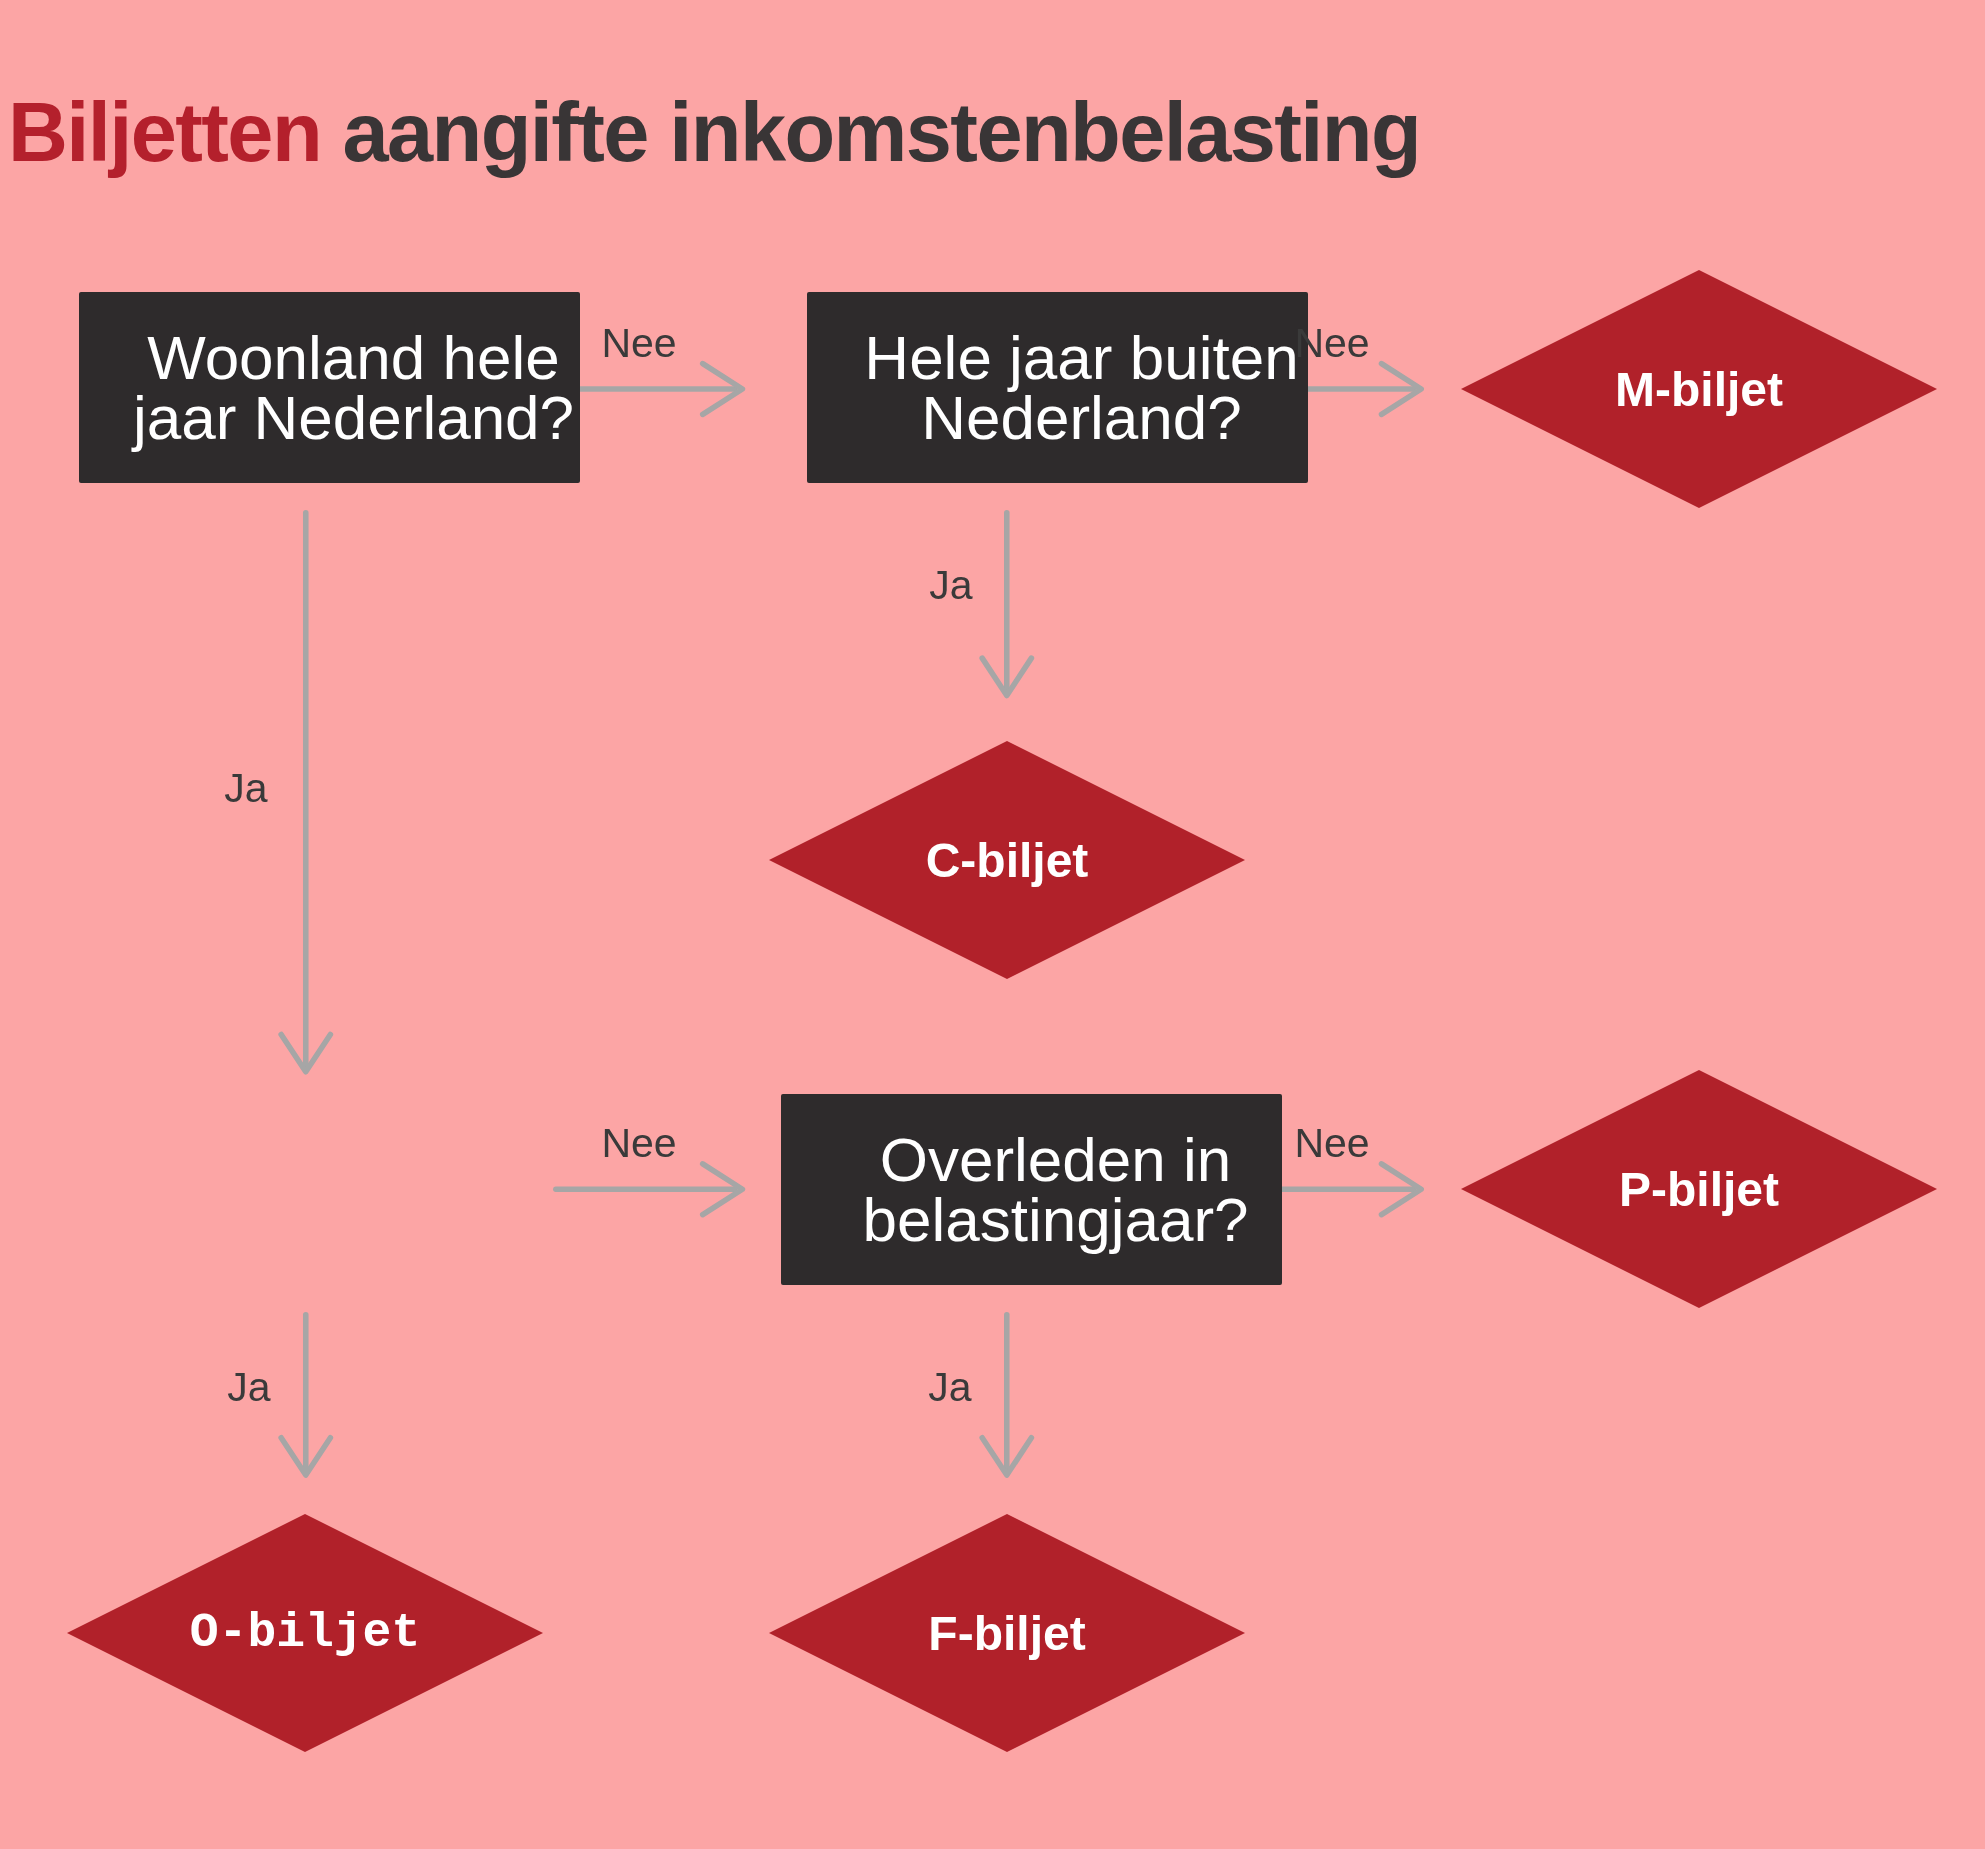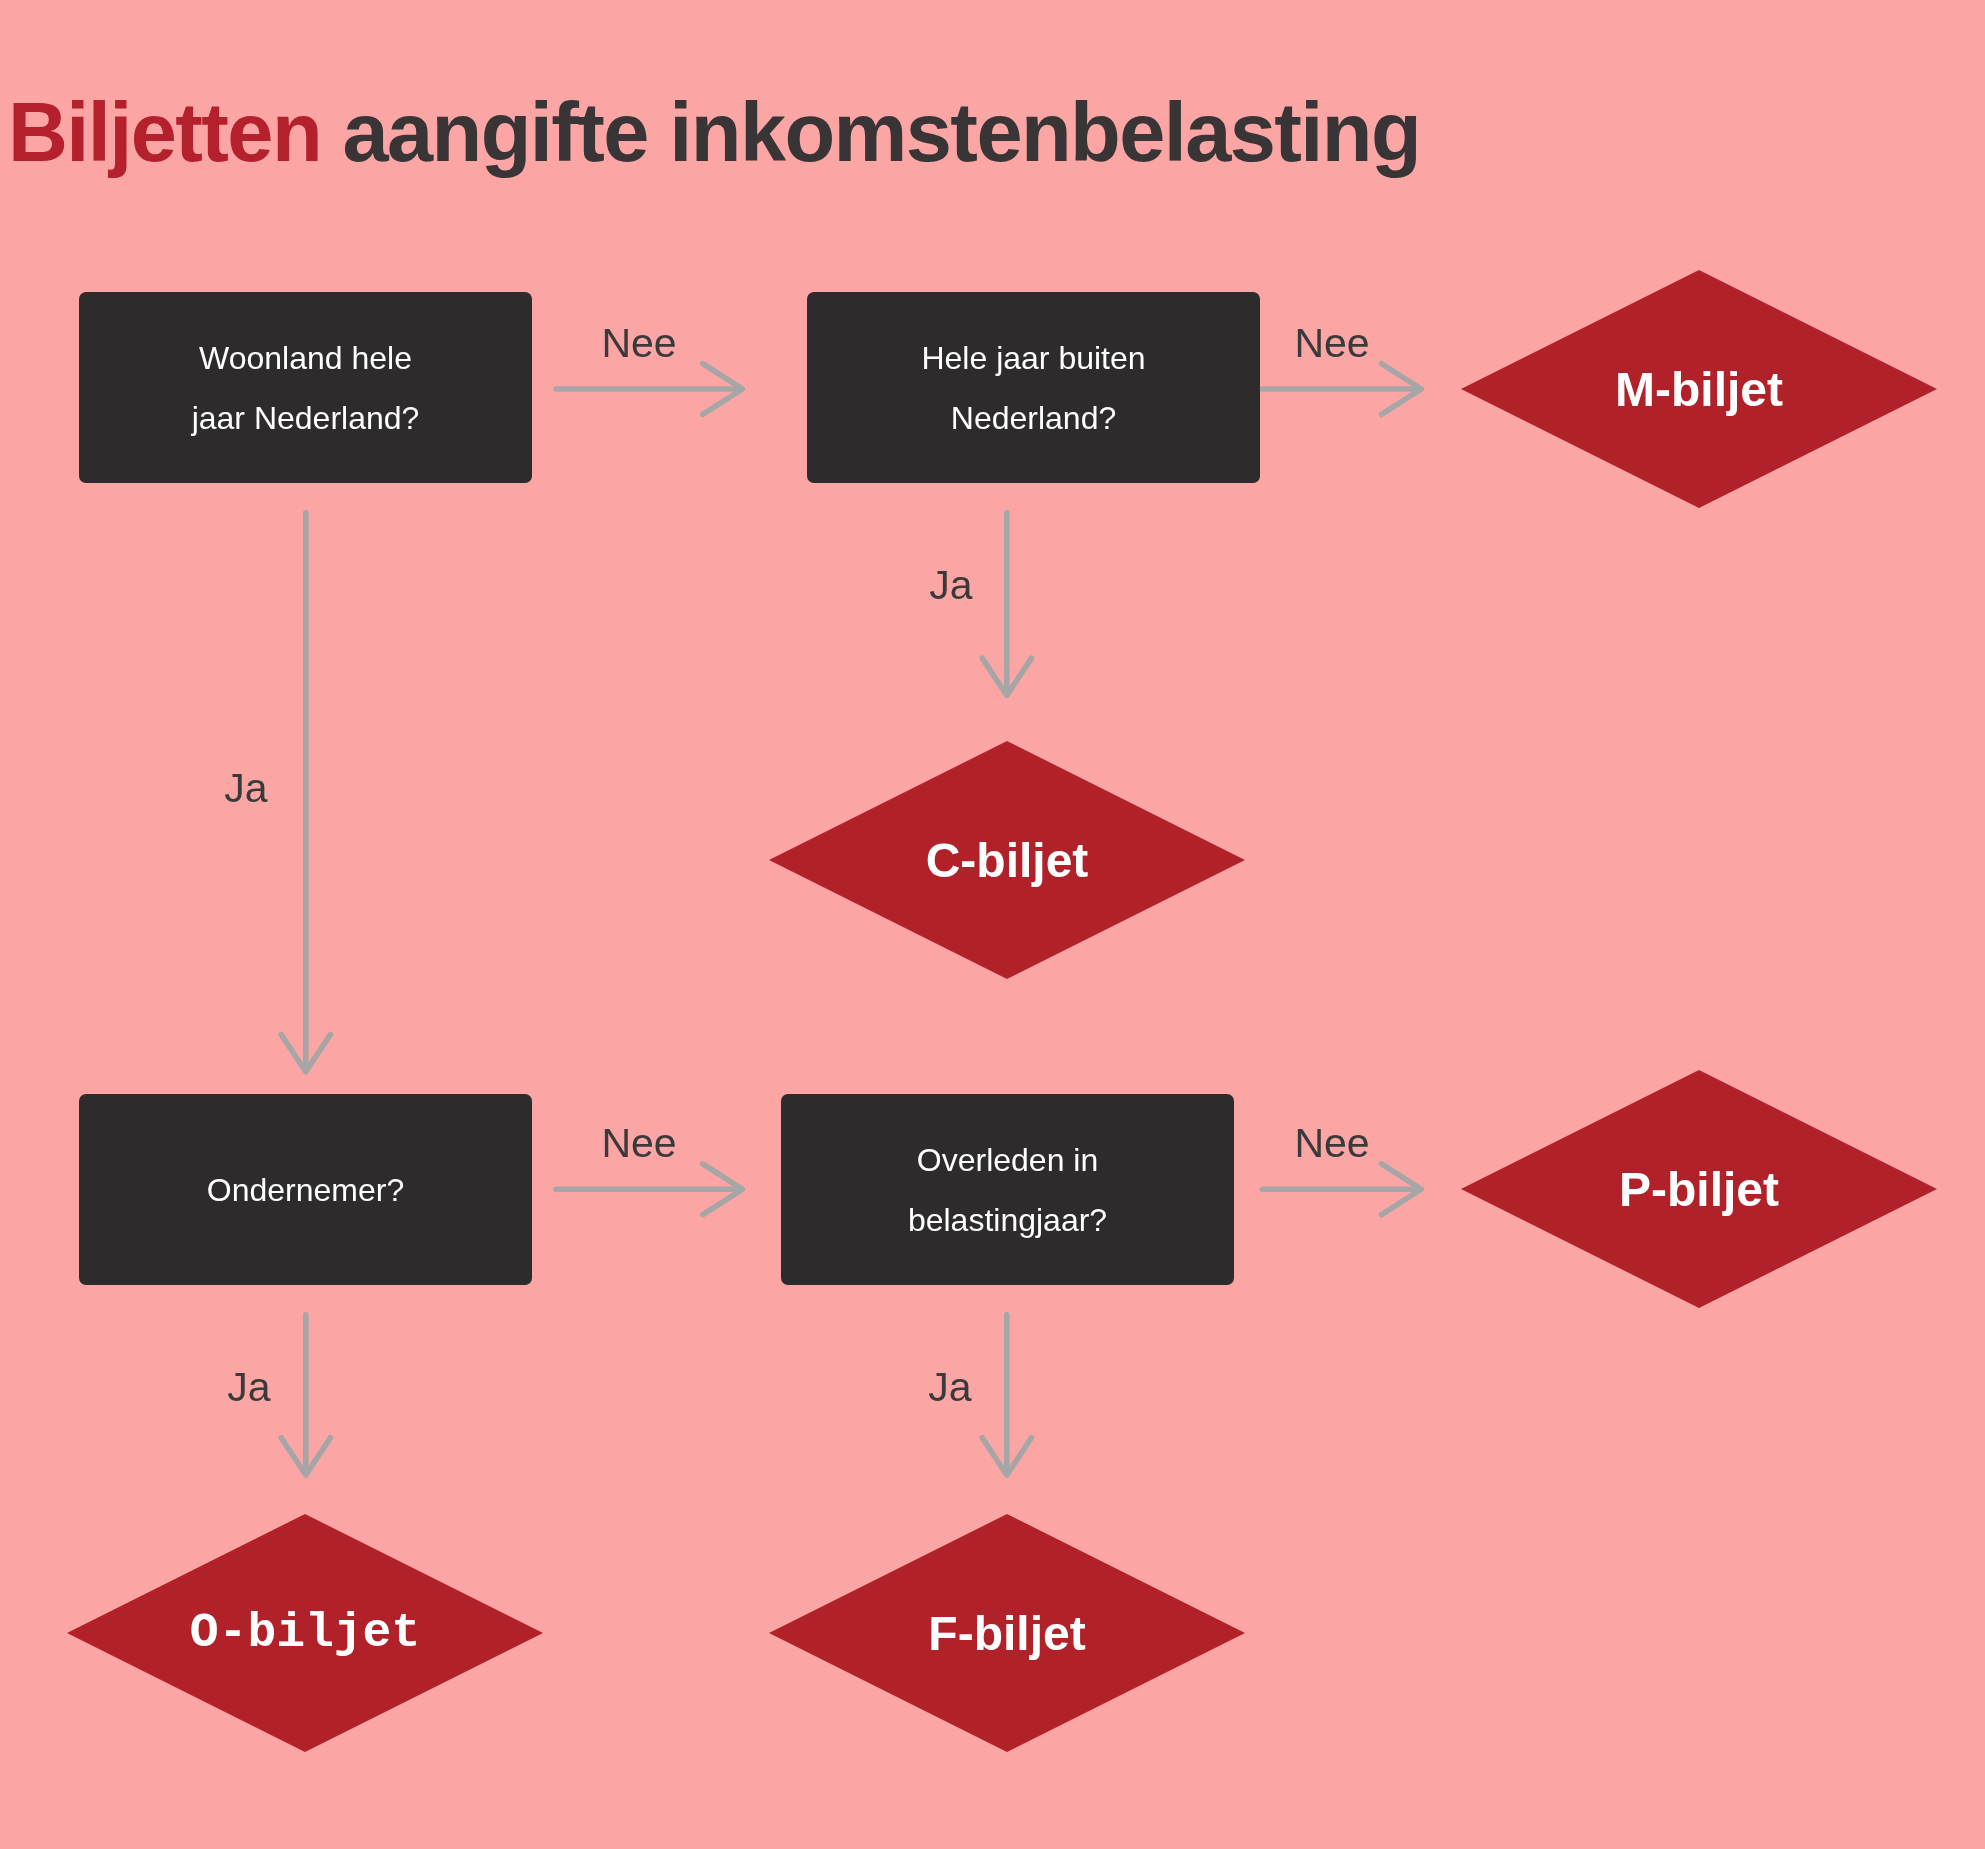--- a/index.html
+++ b/index.html
@@ -28,29 +28,30 @@
     white-space: nowrap;
   }
   .title .accent {
     color: #b4202c;
   }
   .qbox {
     position: absolute;
     width: 453px;
     height: 191px;
     background: #2e2b2c;
-    border-radius: 7px;
+    border-radius: 2px;
     display: flex;
     align-items: center;
     justify-content: center;
     text-align: center;
     color: #ffffff;
-    font-size: 32px;
+    font-size: 62px;
     line-height: 60px;
     white-space: pre-line;
+    padding-left: 48px;
   }
   .diamond {
     position: absolute;
     width: 476px;
     height: 238px;
     background: #b1212a;
     clip-path: polygon(50% 0, 100% 50%, 50% 100%, 0 50%);
     display: flex;
     align-items: center;
     justify-content: center;
@@ -133,23 +134,20 @@
   </svg>
 
   <div class="qbox" style="left:79px; top:292px;">
     <span>Woonland hele
 jaar Nederland?</span>
   </div>
   <div class="qbox" style="left:781px; top:292px;margin-left:26px;">
     <span>Hele jaar buiten
 Nederland?</span>
   </div>
-  <div class="qbox" style="left:79px; top:1094px;">
-    <span>Ondernemer?</span>
-  </div>
   <div class="qbox" style="left:781px; top:1094px;">
     <span>Overleden in
 belastingjaar?</span>
   </div>
 
   <div class="diamond" style="left:1461px; top:270px;">
     <span>M-biljet</span>
   </div>
   <div class="diamond" style="left:769px; top:741px;">
     <span>C-biljet</span>

